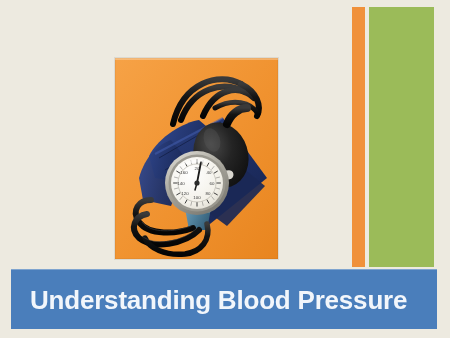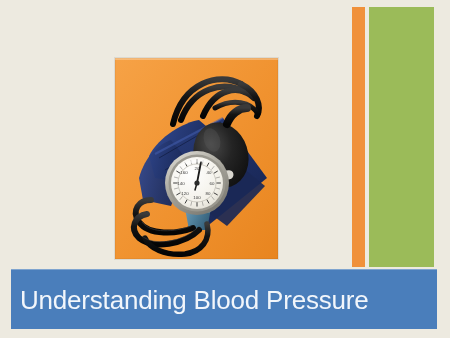--- a/index.html
+++ b/index.html
@@ -72,23 +72,23 @@
     background: #4A7EBB;
     border-top: 1px solid #7FA4CF;
     box-sizing: border-box;
     display: flex;
     align-items: center;
   }
   #title-text {
     color: #F2F6FB;
     font-family: "Liberation Sans", sans-serif;
     font-size: 26px;
-    font-weight: 400;
+    font-weight: 700;
     letter-spacing: -0.2px;
-    padding-left: 9px;
+    padding-left: 19px;
     white-space: nowrap;
     line-height: 1;
   }
 </style>
 </head>
 <body>
 
 <div id="slide">
 
   <div class="accent-bar" id="accent-orange"></div>

